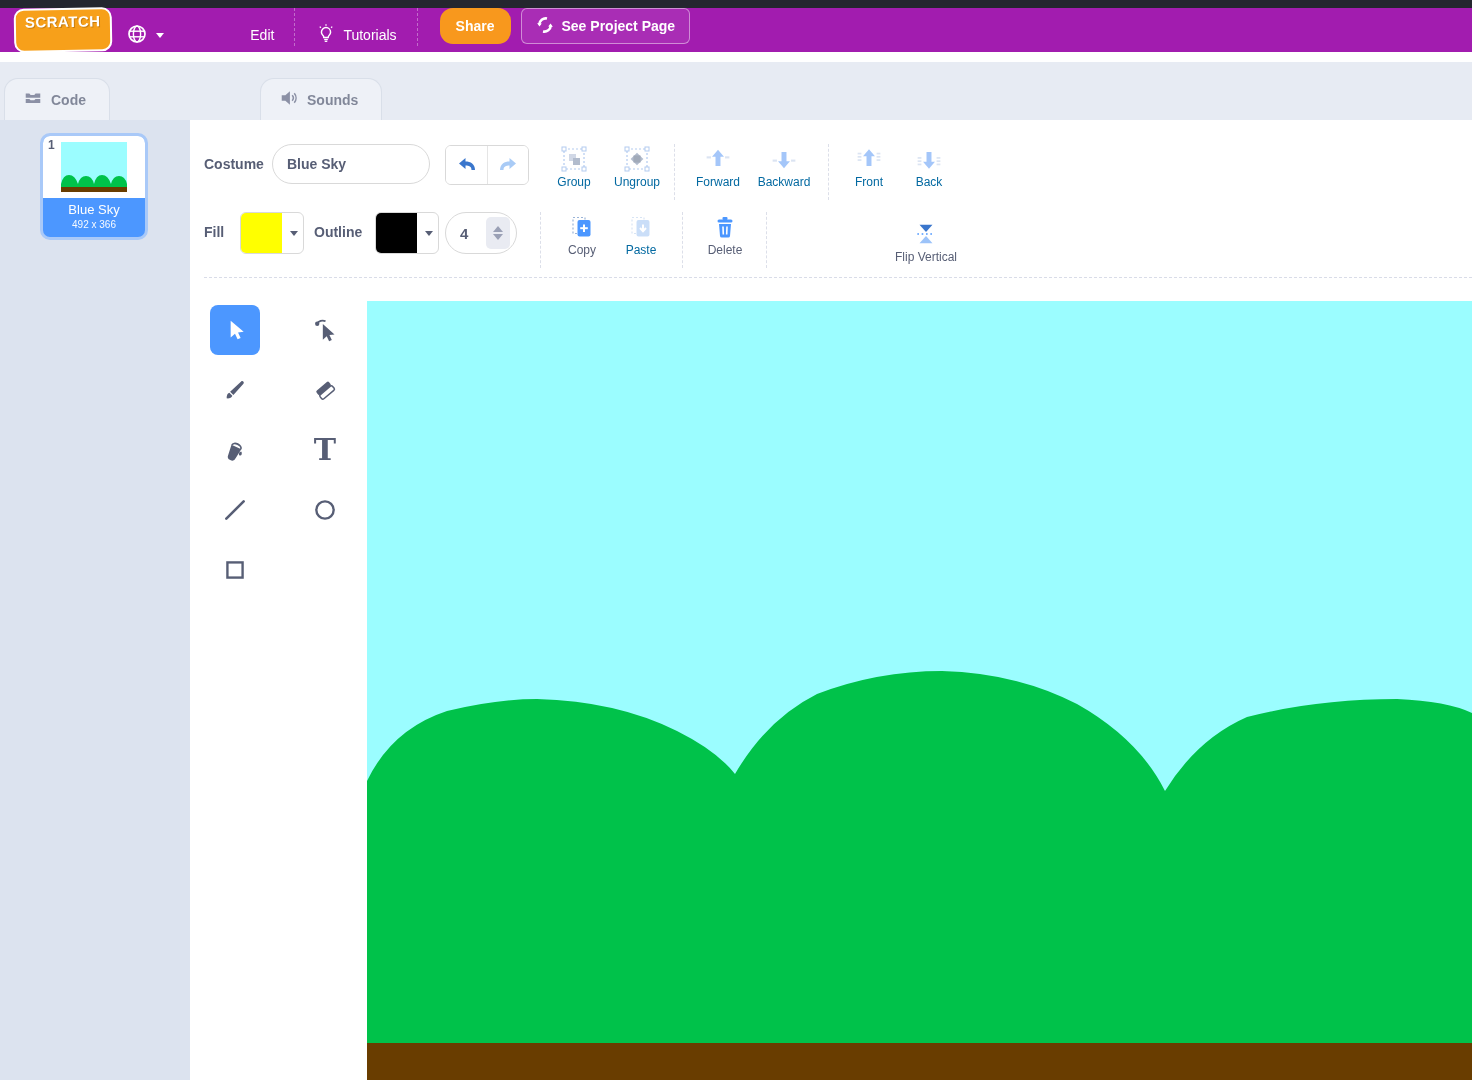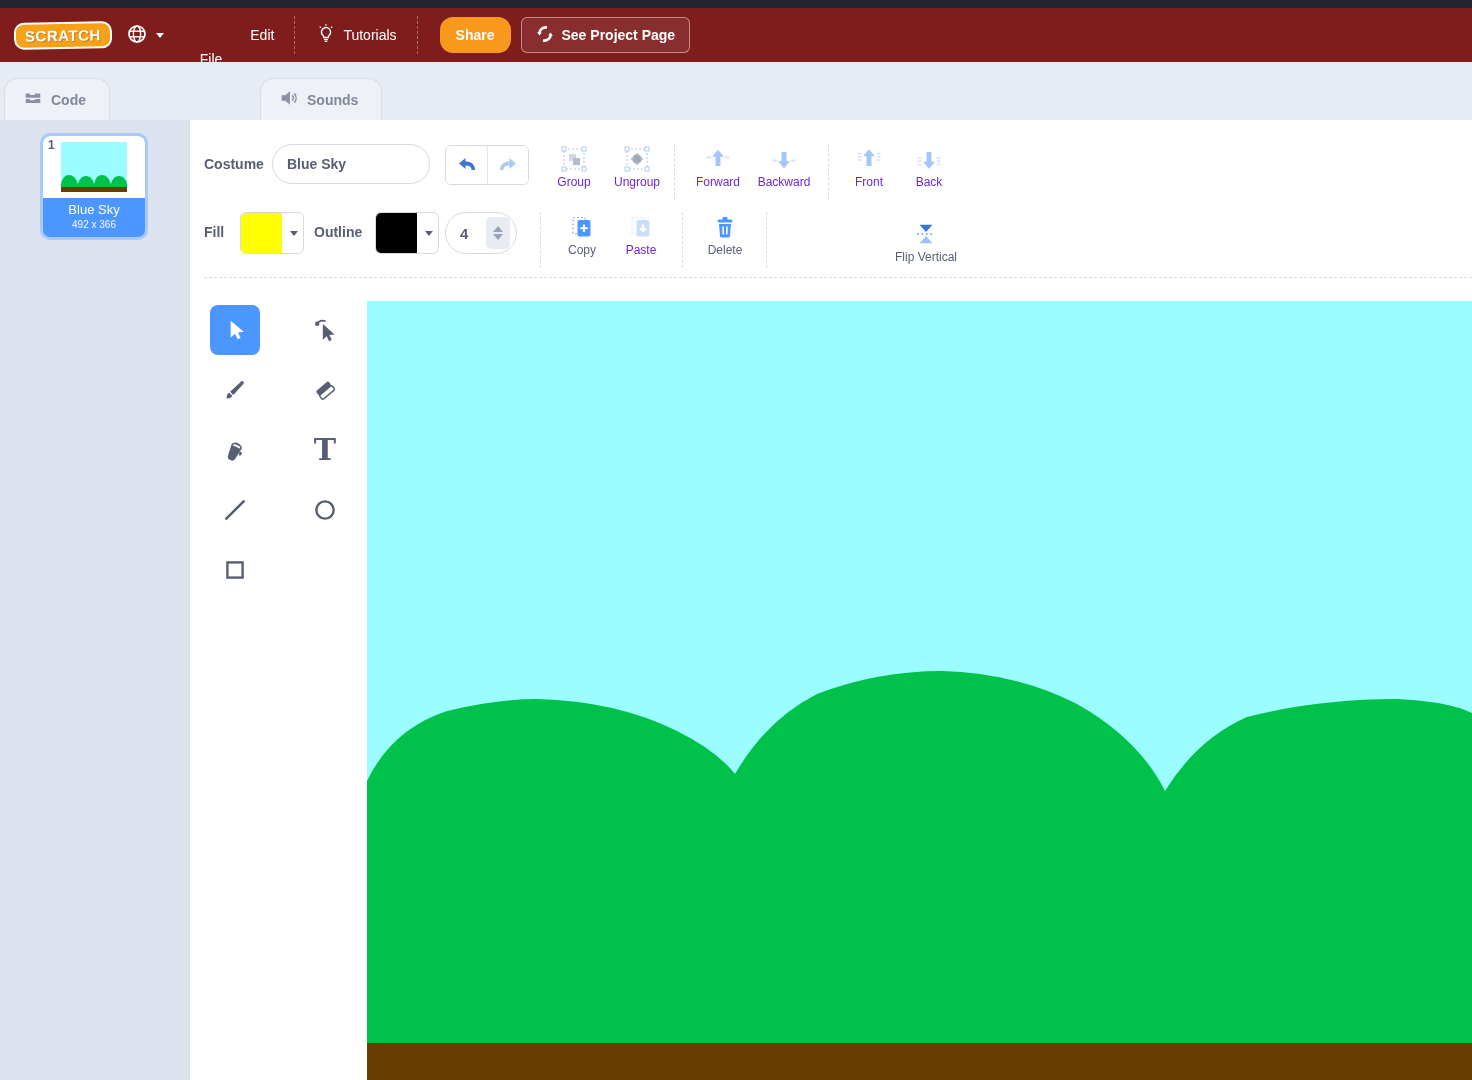--- a/index.html
+++ b/index.html
@@ -1,22 +1,22 @@
 <!DOCTYPE html>
 <html><head>
 <meta charset="utf-8">
 <style>
   html,body{margin:0;padding:0;width:1472px;height:1080px;overflow:hidden;
     font-family:"Liberation Sans",sans-serif;background:#fff;-webkit-font-smoothing:antialiased;}
   *{box-sizing:border-box;}
 
   
   .os-strip{position:absolute;left:0;top:0;width:100%;height:8px;background:#24262f;}
-  .menubar{position:absolute;left:0;top:8px;width:100%;height:54px;background:#7f1d1d;
-    display:flex;align-items:center;color:#fff;font-size:14px;}
+  .menubar{position:absolute;left:0;top:8px;width:100%;height:44px;background:#a21caf;
+    display:flex;color:#fff;font-size:14px;}
   .logo{margin-left:14px;background:#f7a01a;border:2px solid #fff;border-radius:10px;
     padding:3px 9px;font-weight:bold;font-size:15px;letter-spacing:.5px;color:#fff;
     text-shadow:1px 1px 0 #c87d10;transform:rotate(-1deg);}
   .menubtn{display:flex;align-items:center;gap:6px;height:54px;padding:0 14px;cursor:pointer;}
   .caret{width:0;height:0;border-left:4px solid transparent;border-right:4px solid transparent;
     border-top:5px solid #fff;margin-left:2px;}
   .vdash{height:38px;border-left:1px dashed rgba(255,255,255,.35);margin:0 6px;}
   .proj-input{width:234px;height:34px;margin-left:14px;border-radius:6px;
     border:1px solid rgba(255,255,255,.35);background:rgba(255,255,255,.25);
     color:#fff;font-weight:bold;font-size:14px;padding:0 10px;outline:none;}
@@ -62,21 +62,21 @@
   .ur-btn{width:41px;height:38px;display:flex;align-items:center;justify-content:center;
     border:none;background:#fff;cursor:pointer;}
   .ur-btn + .ur-btn{border-left:1px solid #e5e5e5;}
 
   .tb-btn{position:absolute;top:0;height:64px;display:flex;flex-direction:column;
     align-items:center;justify-content:flex-start;gap:3px;padding-top:6px;
     background:none;border:none;cursor:pointer;font-family:"Liberation Sans",sans-serif;}
   .tb-btn .ticon{height:26px;display:flex;align-items:center;justify-content:center;}
   .tb-btn .tlabel{font-size:12px;color:#575e75;white-space:nowrap;}
   .tb-btn.disabled{cursor:default;}
-  .tb-btn.disabled .tlabel{color:#6d28d9;}
+  .tb-btn.disabled .tlabel{color:#0369a1;}
   .tb-btn.disabled .ticon{opacity:.65;}
 
   .vsep{position:absolute;top:4px;height:56px;border-left:1px dashed #dcdfe9;}
 
   .swatch-btn{position:absolute;top:4px;width:64px;height:42px;border:1px solid #d9d9d9;
     border-radius:6px;background:#fff;display:flex;align-items:stretch;overflow:hidden;
     cursor:pointer;padding:0;}
   .swatch-color{width:41px;height:100%;}
   .swatch-caret{flex:1;display:flex;align-items:center;justify-content:center;}
   .swatch-caret .caret{border-top-color:#575e75;}

